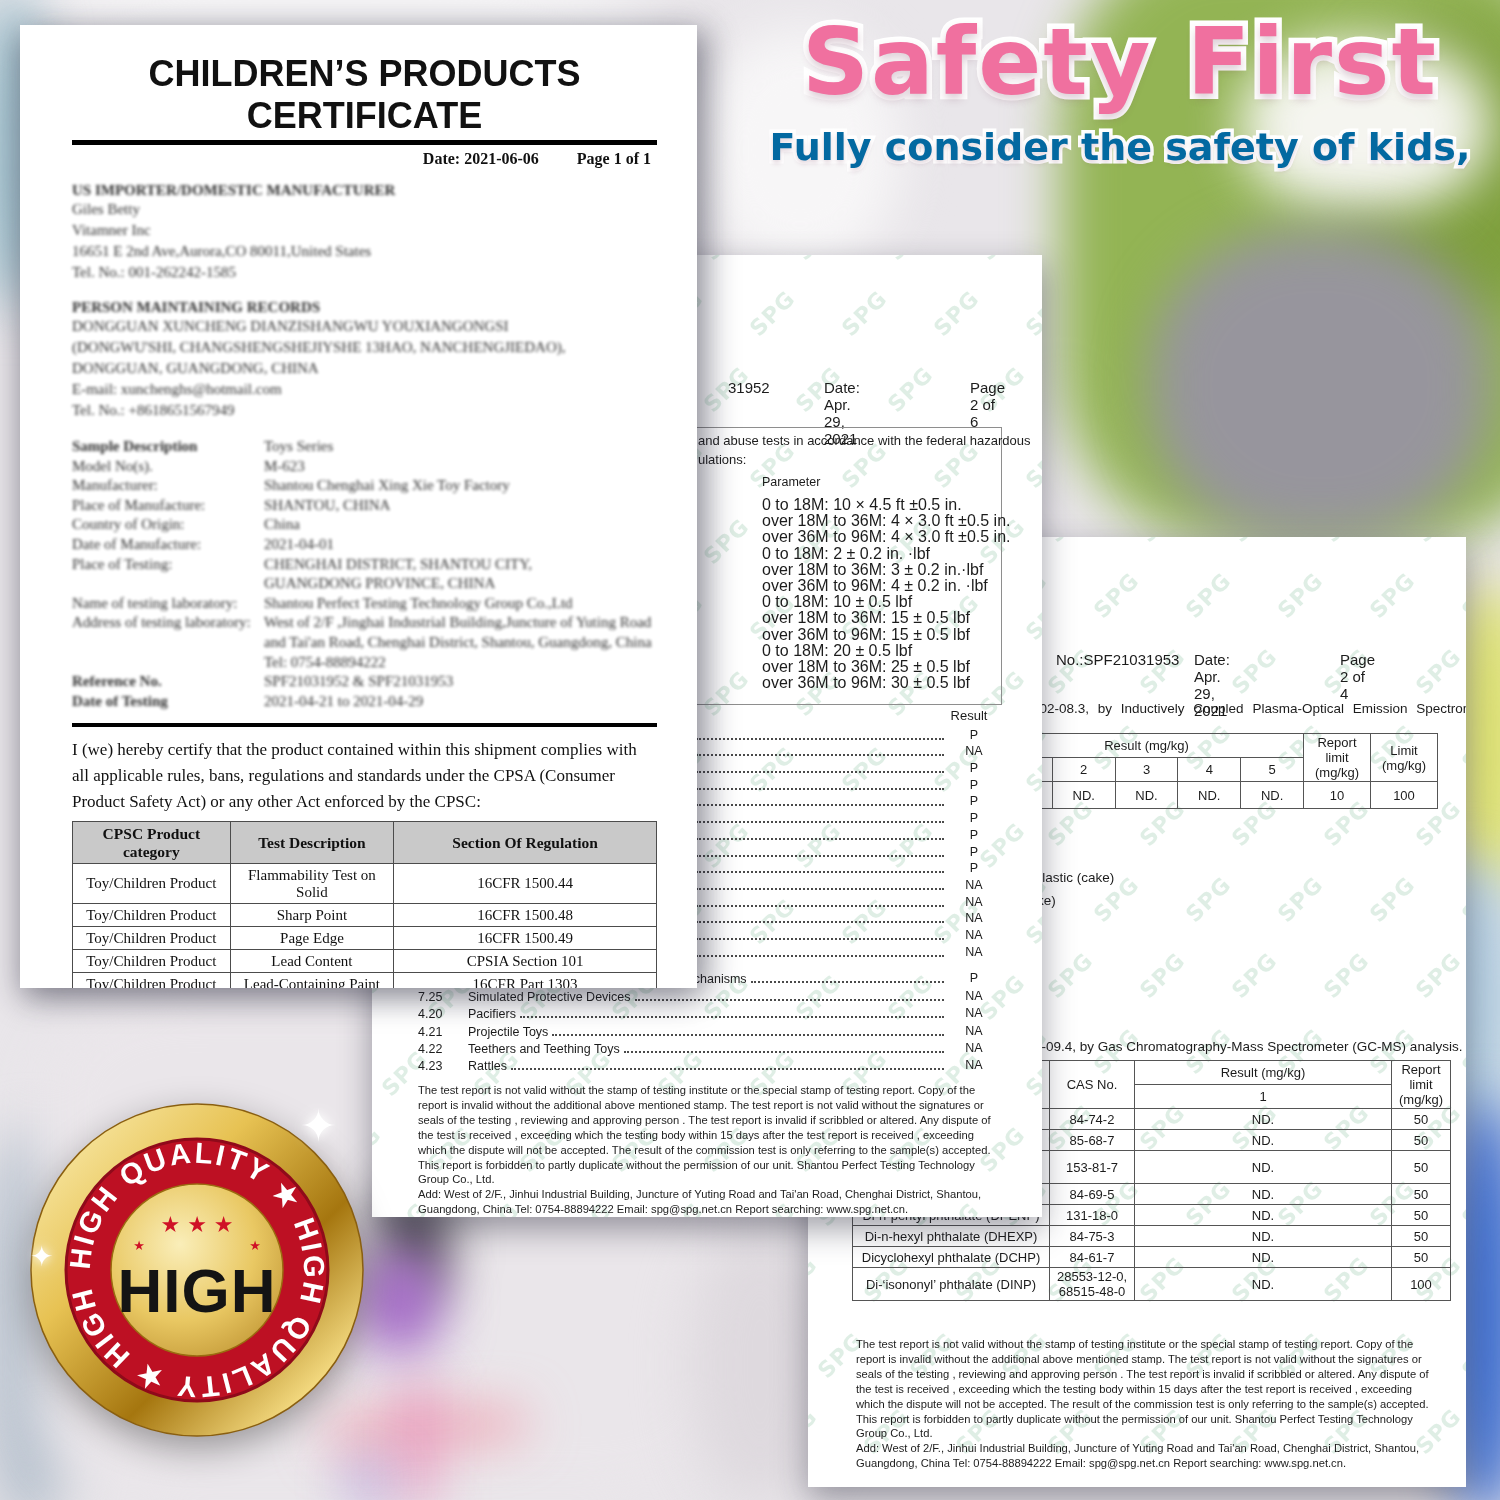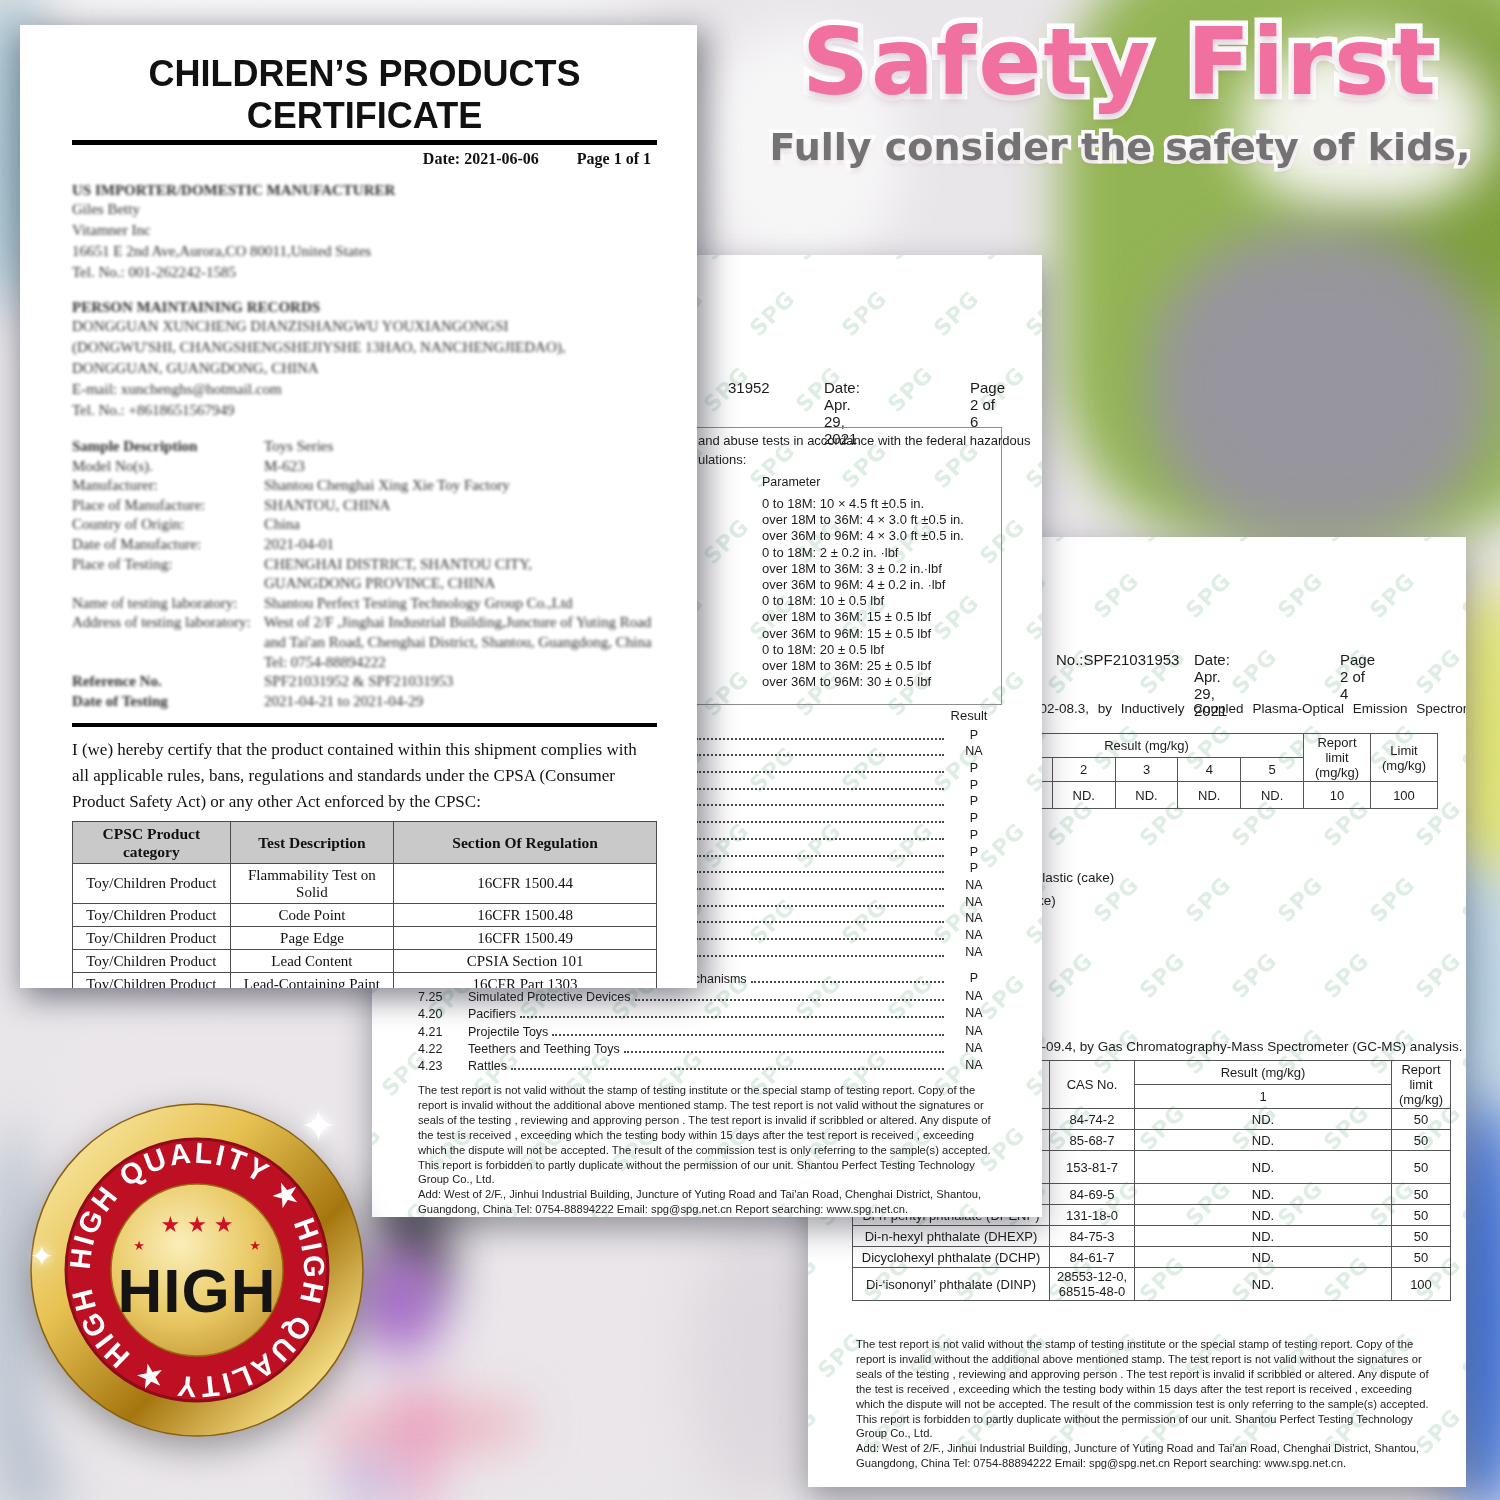--- a/index.html
+++ b/index.html
@@ -42,21 +42,21 @@
   
   .mid-header{position:absolute;top:124px;left:0;font-size:15px;}
   .mid-header .h1{position:absolute;left:356px;}
   .mid-header .h2{position:absolute;left:452px;}
   .mid-header .h3{position:absolute;left:598px;}
   .mid-box{position:absolute;left:140px;top:172px;width:490px;height:278px;
            border:1.3px solid #8e8e8e;box-sizing:border-box;}
   .mid-boxline1{position:absolute;left:326px;top:178px;font-size:13px;}
   .mid-boxline2{position:absolute;left:326px;top:197px;font-size:13px;}
   .param-title{position:absolute;left:390px;top:220px;font-size:12.5px;}
-  .param-list{position:absolute;left:390px;top:241px;font-size:13px;}
+  .param-list{position:absolute;left:390px;top:241px;font-size:16px;}
   .param-list div{height:16.2px;}
   .mid-result-h{position:absolute;left:566px;top:453px;width:62px;text-align:center;font-size:13px;}
   .dotrows{position:absolute;left:324px;top:471px;width:304px;}
   .dotrow{display:flex;align-items:flex-end;height:16.7px;}
   .leader{flex:1;border-bottom:2px dotted #4a4a4a;height:11px;margin:0 4px 3px 0;}
   .dres{width:52px;text-align:center;font-size:12.5px;line-height:15px;flex:none;}
   .mid-items{position:absolute;left:46px;top:714px;width:582px;}
   .mitem{display:flex;align-items:flex-end;height:17.4px;font-size:12.5px;}
   .mitem .num{width:50px;flex:none;}
   .mitem .lbl{flex:none;padding-right:4px;white-space:nowrap;}
@@ -128,21 +128,21 @@
   <div class="blob" style="left:250px;top:1255px;width:70px;height:100px;background:#e06a72;"></div>
   <div class="blob" style="left:360px;top:1250px;width:80px;height:105px;background:#a468c8;"></div>
   <div class="blob" style="left:325px;top:1415px;width:200px;height:26px;background:#ef93a5;transform:rotate(-3deg);border-radius:12px;"></div>
   <div class="blob" style="left:408px;top:1380px;width:22px;height:130px;background:#e77fb3;border-radius:10px;"></div>
   <div class="blob" style="left:350px;top:1468px;width:34px;height:26px;background:#7f52c8;"></div>
   <div class="blob" style="left:690px;top:1230px;width:140px;height:270px;background:#ded9de;"></div>
 </div>
 
 <div class="heading">
   <div class="h-title" style="color:#f0709f;">Safety First</div>
-  <div class="h-sub" style="color:#737373;">Fully consider the safety of kids,</div>
+  <div class="h-sub" style="color:#0369a1;">Fully consider the safety of kids,</div>
 </div>
 
 <div class="paper rightdoc">
   <div class="wm">
       <span class="wmt" style="left: -40px; top: -30px;">SPG</span>
       <span class="wmt" style="left: 52px; top: -30px;">SPG</span>
       <span class="wmt" style="left: 144px; top: -30px;">SPG</span>
       <span class="wmt" style="left: 236px; top: -30px;">SPG</span>
       <span class="wmt" style="left: 328px; top: -30px;">SPG</span>
       <span class="wmt" style="left: 420px; top: -30px;">SPG</span>
@@ -730,21 +730,21 @@
     </tbody>
       <tbody>
 
     <tr>
         <td>Toy/Children Product</td>
         <td>Flammability Test on Solid</td>
         <td>16CFR 1500.44</td>
       </tr>
         <tr>
         <td>Toy/Children Product</td>
-        <td>Code Point</td>
+        <td>Sharp Point</td>
         <td>16CFR 1500.48</td>
       </tr>
         <tr>
         <td>Toy/Children Product</td>
         <td>Page Edge</td>
         <td>16CFR 1500.49</td>
       </tr>
         <tr>
         <td>Toy/Children Product</td>
         <td>Lead Content</td>

